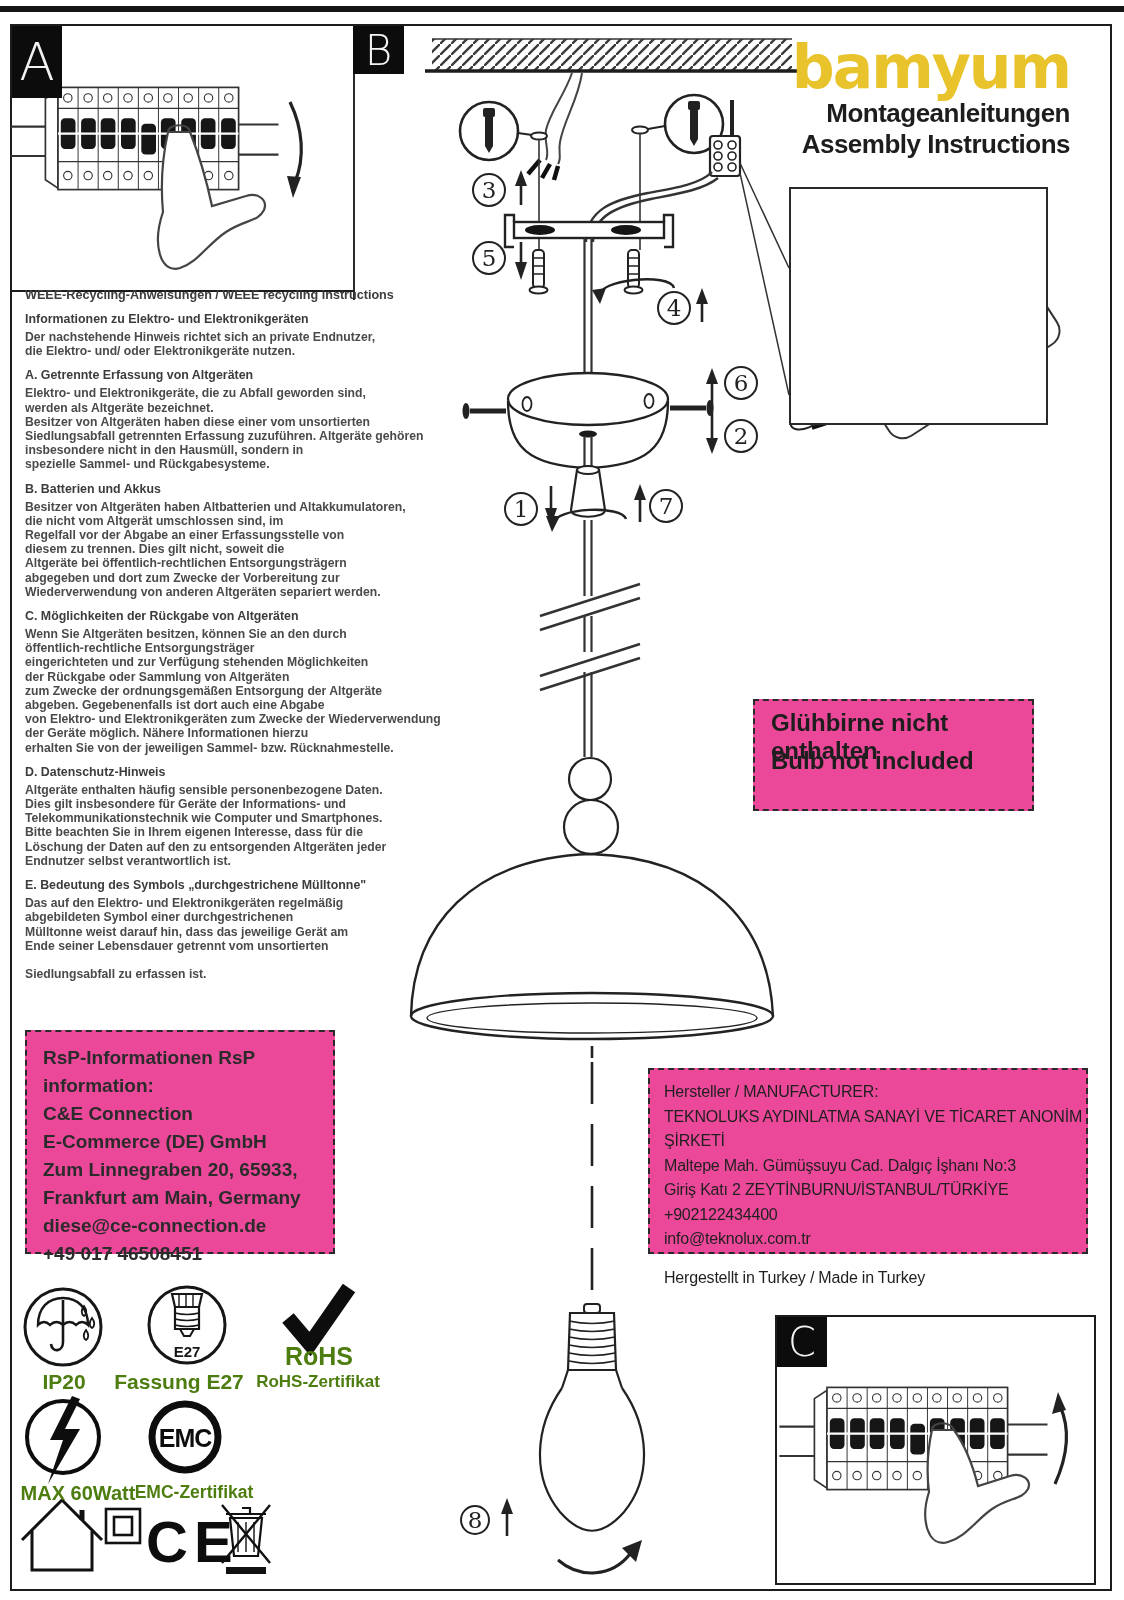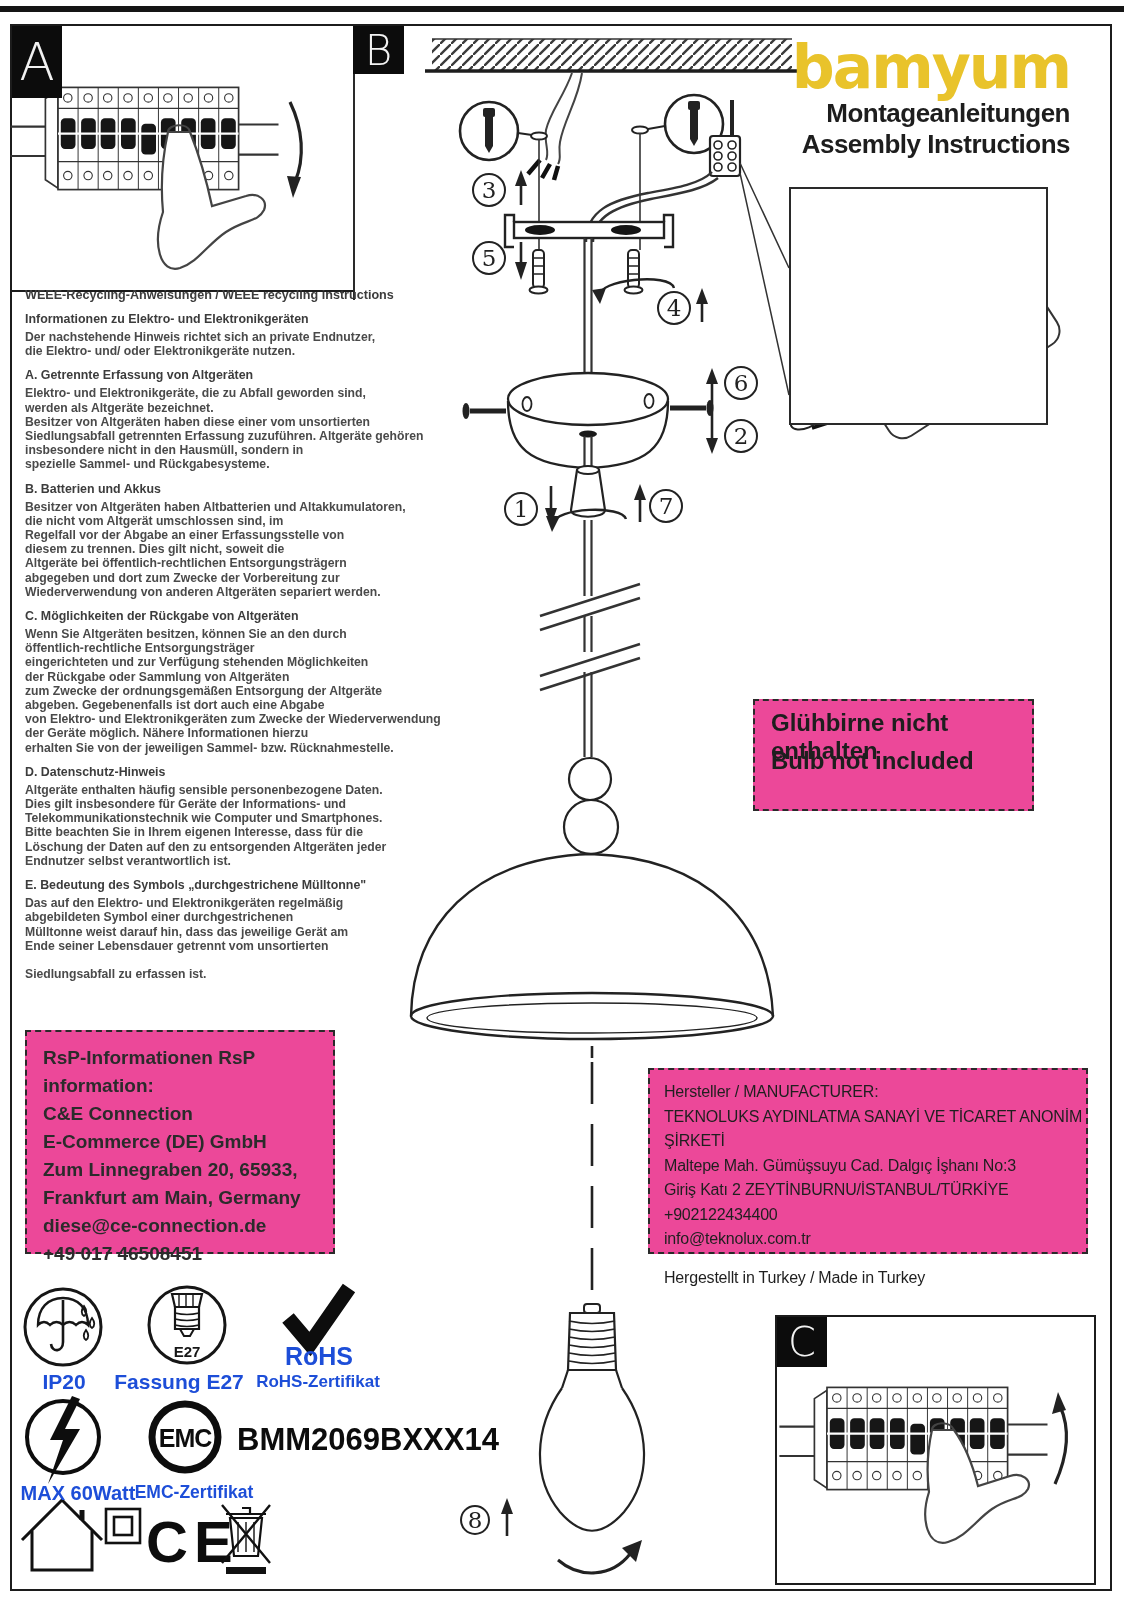--- a/index.html
+++ b/index.html
@@ -29,21 +29,21 @@
   .rsp-line{font-size:19px;font-weight:bold;color:#2b2b2b;line-height:28px;}
   .rsp-freq{margin-top:14px;}
   .mfg-box{left:648px;top:1068px;width:440px;height:186px;padding:10px 0 0 14px;box-sizing:border-box;}
   .mfg-line{font-size:16px;font-weight:normal;color:#1f1f1f;line-height:24.5px;letter-spacing:-0.2px;}
   .mfg-made{margin-top:14px;}
   .notice-box{left:753px;top:699px;width:277px;height:108px;}
   .notice-de{position:absolute;left:16px;top:8px;font-size:24px;font-weight:bold;color:#1e1e1e;}
   .notice-en{position:absolute;left:16px;top:46px;font-size:24px;font-weight:bold;color:#1e1e1e;}
   .wiring-box{left:789px;top:187px;width:255px;height:234px;border:2px solid #2a2a2a;background:#fff;}
   .model{left:237px;top:1422px;font-size:31px;font-weight:bold;color:#0c0c0c;letter-spacing:0px;}
-  .cert-label{font-weight:bold;color:#1d4ed8;text-align:center;}
+  .cert-label{font-weight:bold;color:#4d7c0f;text-align:center;}
   .lbl-ip20{left:20px;top:1370px;width:88px;font-size:21px;}
   .lbl-e27{left:104px;top:1370px;width:150px;font-size:21px;}
   .lbl-rohs-word{left:276px;top:1342px;width:86px;font-size:25px;}
   .lbl-rohs{left:238px;top:1372px;width:160px;font-size:17px;}
   .lbl-maxw{left:5px;top:1482px;width:146px;font-size:20px;}
   .lbl-emc{left:118px;top:1482px;width:152px;font-size:17.5px;}
   svg text{font-family:"Liberation Sans",sans-serif;}
   svg .stepnum{font-family:"DejaVu Serif",serif;font-size:23px;fill:#222;}
   .artwork{left:0;top:0;pointer-events:none;}
 </style>
@@ -471,15 +471,14 @@
     <div class="mfg-line">info@teknolux.com.tr</div>
     <div class="mfg-line mfg-made">Hergestellt in Turkey / Made in Turkey</div>
   </div>
 
   <div class="abs cert-label lbl-ip20">IP20</div>
   <div class="abs cert-label lbl-e27">Fassung E27</div>
   <div class="abs cert-label lbl-rohs-word">RoHS</div>
   <div class="abs cert-label lbl-rohs">RoHS-Zertifikat</div>
   <div class="abs cert-label lbl-maxw">MAX 60Watt</div>
   <div class="abs cert-label lbl-emc">EMC-Zertifikat</div>
-  <div class="abs model">BMM2069BXXX14</div>
 
 </div>
 
 </body></html>

